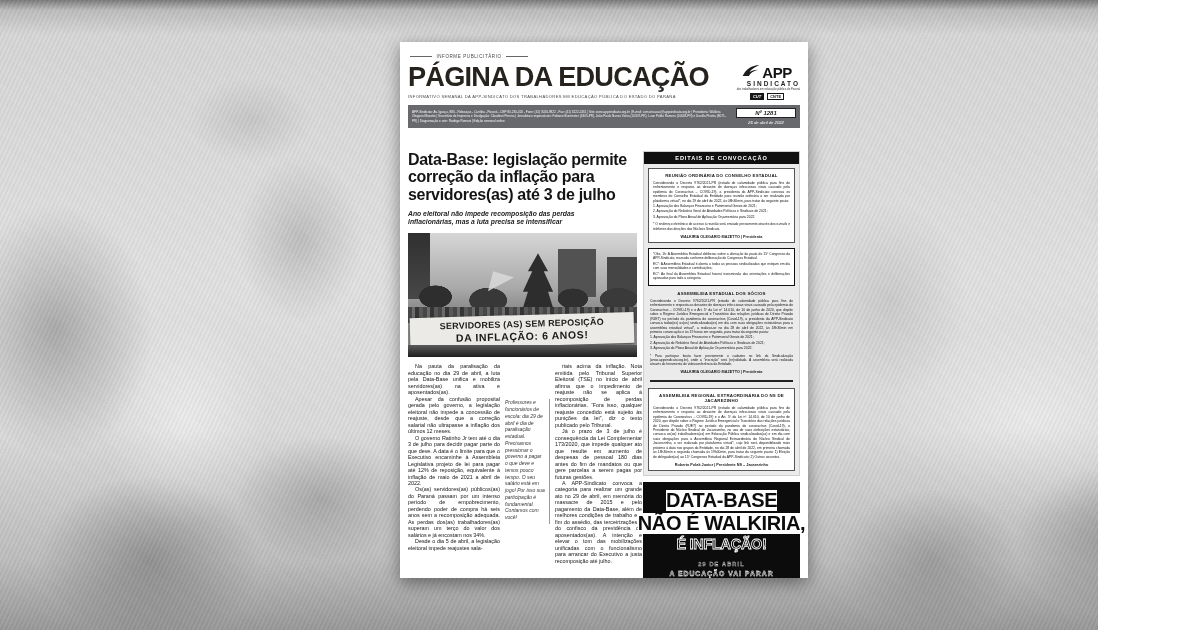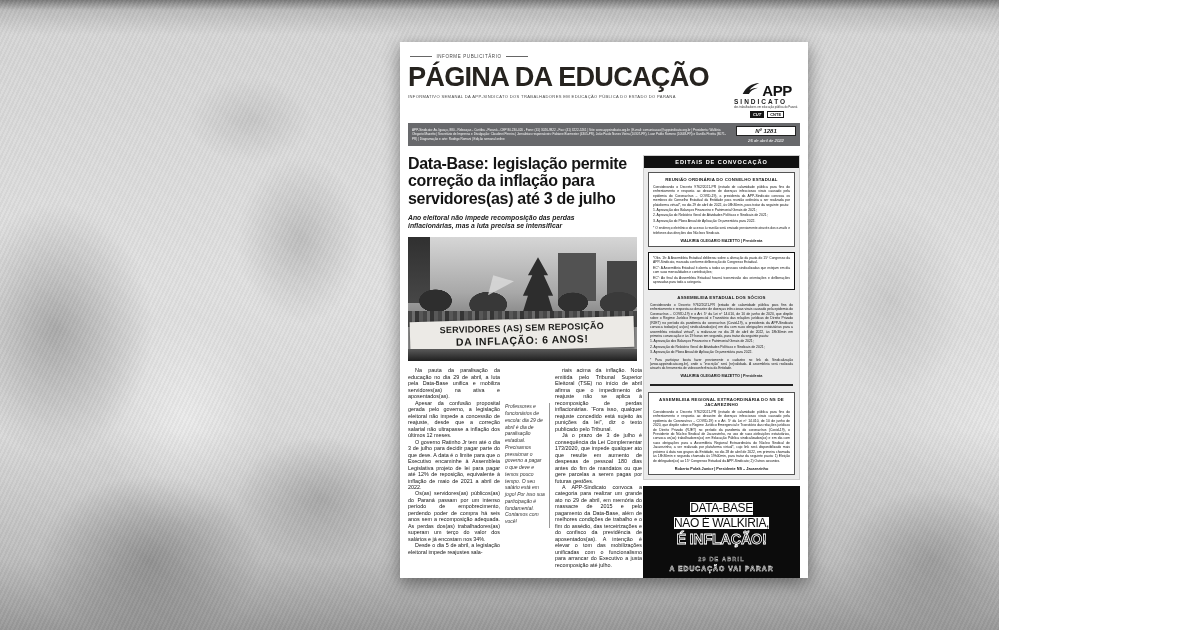--- a/index.html
+++ b/index.html
@@ -1,17 +1,17 @@
 <!DOCTYPE html>
 <html><head>
 <meta charset="utf-8">
 <style>
   html,body{margin:0;padding:0;}
   .stage{
-    position:relative;width:999px;height:630px;overflow:hidden;
+    position:relative;width:1098px;height:630px;overflow:hidden;
     font-family:"Liberation Sans", sans-serif;background:#7dd3fc;
   }
   
   .bg{
     position:absolute;inset:0;
     background-color:#c8c8c8;
     background-image:
       linear-gradient(rgba(255,255,255,.30),rgba(255,255,255,.30)),
       repeating-linear-gradient(115deg, rgba(255,255,255,.05) 0 2px, rgba(0,0,0,.05) 2px 4px),
       linear-gradient(180deg, rgba(30,30,30,.8) 0px, rgba(90,90,90,.35) 10px, rgba(200,200,200,0) 34px),
@@ -35,34 +35,34 @@
     background:#ffffff;box-shadow:0 5px 16px rgba(0,0,0,.45);
     padding:8px;box-sizing:border-box;overflow:hidden;color:#1a1a1a;
   }
   .kicker{display:flex;align-items:center;gap:4px;width:118px;margin:4px 0 0 2px;
     font-size:4.5px;letter-spacing:.6px;color:#444;text-transform:uppercase;white-space:nowrap;}
   .kline{flex:1;height:1px;background:#666;}
   .masthead{display:flex;justify-content:space-between;align-items:flex-start;margin-top:4px;}
   .mast-title{font-size:28px;font-weight:bold;color:#26231f;letter-spacing:-0.8px;line-height:1;
     transform:scaleX(.97);transform-origin:left;}
   .mast-sub{font-size:4.1px;color:#4a4a4a;letter-spacing:.35px;margin-top:3px;}
-  .logo{width:66px;text-align:left;margin-top:18px;}
+  .logo{width:66px;text-align:right;margin-top:0;}
   .logo-top{display:flex;align-items:center;justify-content:center;gap:2px;}
   .logo-app{font-size:15px;font-weight:bold;color:#141414;letter-spacing:-0.5px;}
   .logo-sind{font-size:6.5px;font-weight:bold;letter-spacing:2px;color:#222;margin-top:-1px;}
   .logo-tag{font-size:2.8px;color:#333;line-height:1.2;margin-top:1px;}
   .logo-badges{display:flex;justify-content:center;gap:3px;margin-top:2px;}
   .badge-cut{background:#161616;color:#fff;font-size:4px;font-weight:bold;font-style:italic;padding:1px 3px;}
   .badge-cnte{border:1px solid #161616;color:#161616;font-size:4px;font-weight:bold;padding:0 2px;}
   .infobar{display:flex;align-items:center;background:#68696c;color:#fff;margin-top:5px;padding:3px 4px;}
   .infobar-text{flex:1;font-size:3.1px;line-height:1.4;padding-right:6px;opacity:.95;}
   .edition{width:60px;text-align:center;}
   .edition-box{background:#fff;color:#222;border:1px solid #222;font-style:italic;font-weight:bold;font-size:6px;padding:1px 0;}
   .edition-date{font-size:4.2px;font-style:italic;margin-top:1.5px;color:#fff;}
-  .main{display:flex;gap:6px;margin-top:9px;}
+  .main{display:flex;gap:6px;margin-top:23px;}
   .left{width:229px;flex:none;}
   .right{flex:1;min-width:0;}
   .headline{margin:0;font-size:16px;font-weight:bold;line-height:1.1;letter-spacing:-0.3px;color:#141414;}
   .deck{margin-top:6px;font-size:6.8px;font-weight:bold;font-style:italic;line-height:1.3;color:#222;width:200px;}
   
   .photo{position:relative;margin-top:6px;width:229px;height:124px;overflow:hidden;
     background:linear-gradient(#d6d6d6,#a8a8a8 45%,#8e8e8e 60%);}
   .ph-bldg1{position:absolute;left:0;top:0;width:22px;height:66px;background:linear-gradient(#303030,#474747);}
   .ph-bldg2{position:absolute;left:150px;top:16px;width:38px;height:48px;background:#525252;}
   .ph-bldg3{position:absolute;right:0;top:24px;width:30px;height:42px;background:#454545;}
@@ -102,21 +102,21 @@
   .sec-item{margin:1px 0 0;font-size:3.4px;line-height:1.3;color:#111;}
   .sec-foot{margin:3px 0 0;font-size:3.3px;line-height:1.3;text-align:justify;color:#111;}
   .sec-sig{text-align:center;font-weight:bold;font-size:3.8px;margin-top:4px;}
   .note-box{background:#fff;border:1px solid #111;padding:3px 4px;margin-top:5px;}
   .note-box p{margin:0 0 1.5px;font-size:3.3px;line-height:1.3;text-align:justify;color:#111;}
   .sec-plain{margin-top:5px;padding:0 2px;}
   .sb-divider{height:1.5px;background:#222;margin:6px 2px;}
   
   .promo{margin-top:6px;background:#0c0c0c;height:102px;display:flex;flex-direction:column;
     align-items:center;justify-content:center;gap:2px;}
-  .promo-strip{background:#fff;color:#0c0c0c;font-weight:normal;font-size:12px;line-height:1.05;
+  .promo-strip{background:#fff;color:#0c0c0c;font-weight:bold;font-size:20px;line-height:1.05;
     padding:0 0;letter-spacing:-0.4px;white-space:nowrap;}
   .promo-outline{color:#0c0c0c;-webkit-text-stroke:.8px #fff;font-weight:bold;font-size:14.5px;
     letter-spacing:-0.3px;white-space:nowrap;}
   .promo-date{margin-top:7px;font-size:5.5px;font-weight:bold;letter-spacing:1.2px;color:transparent;
     -webkit-text-stroke:.35px #cfcfcf;white-space:nowrap;}
   .promo-cta{font-size:6.8px;font-weight:bold;letter-spacing:1px;color:transparent;
     -webkit-text-stroke:.45px #ffffff;white-space:nowrap;margin-top:1px;}
 </style>
 </head>
 <body>

